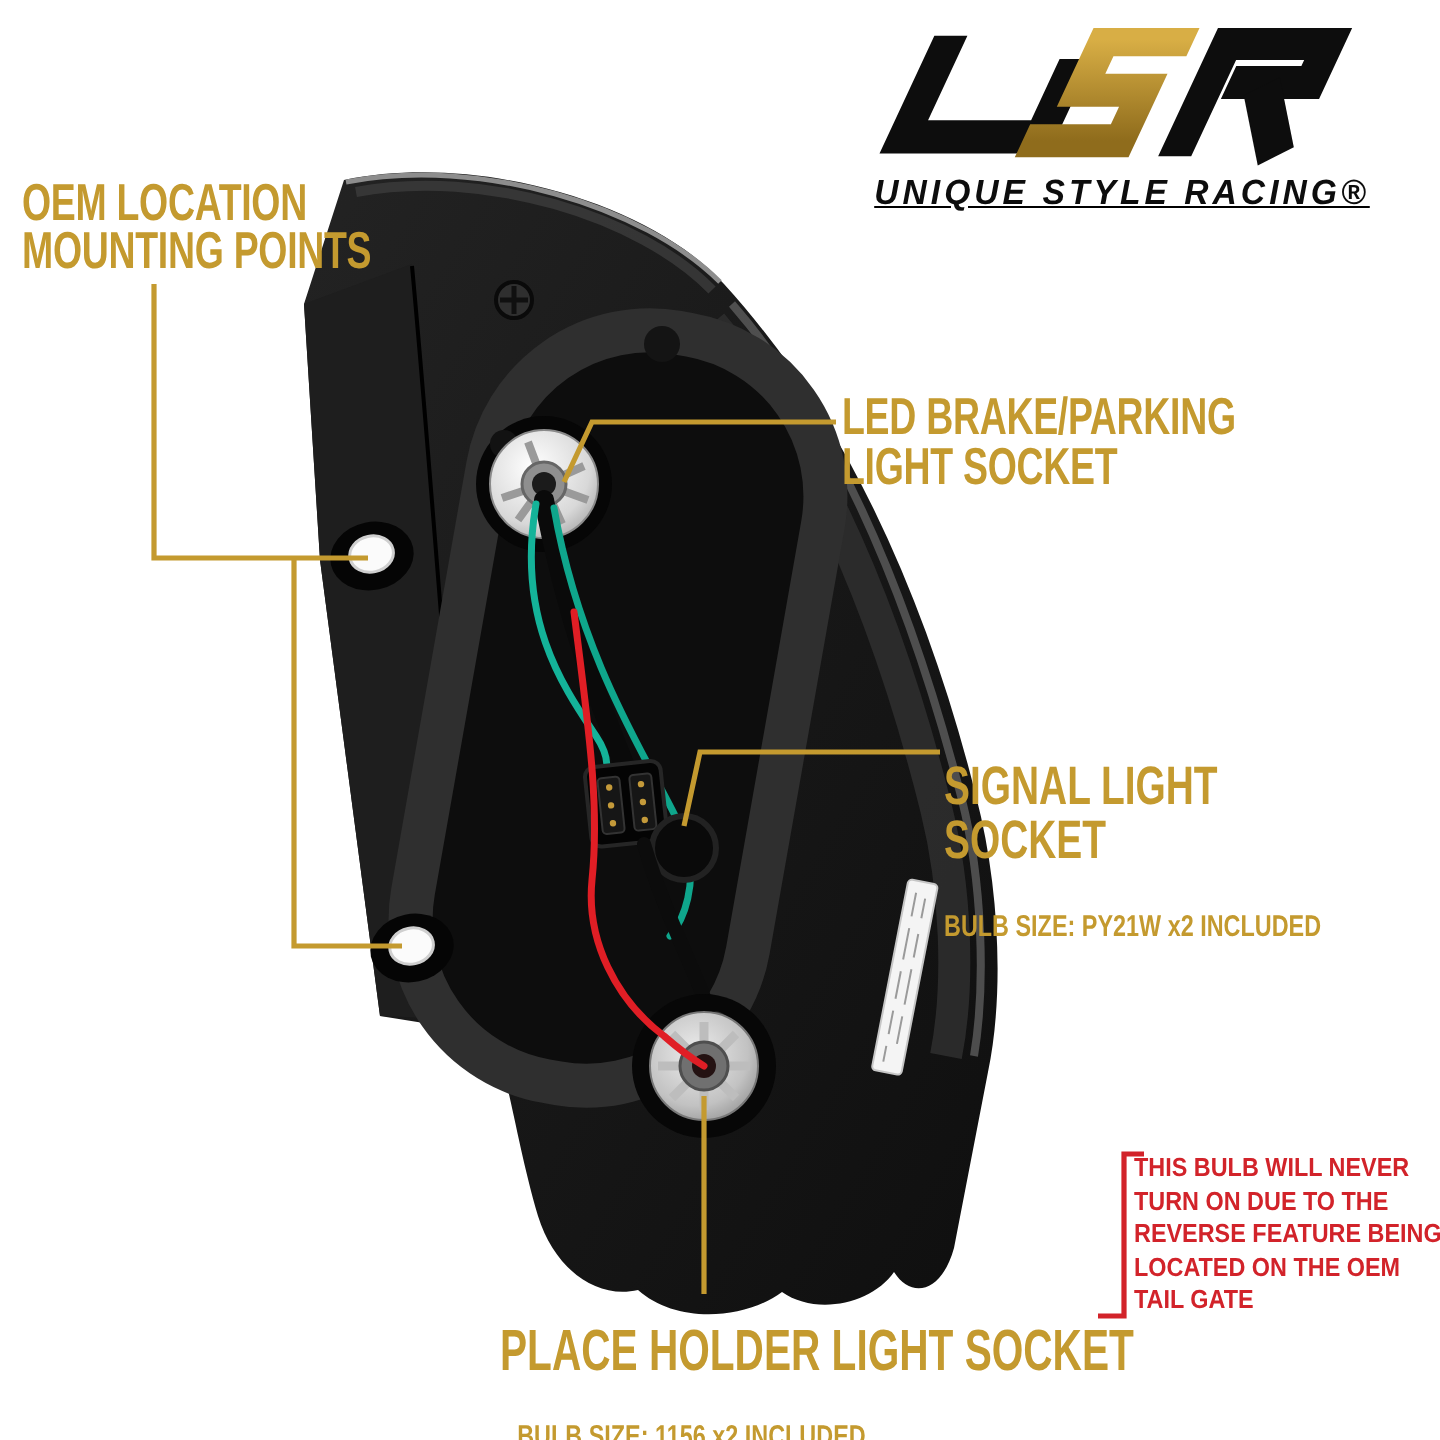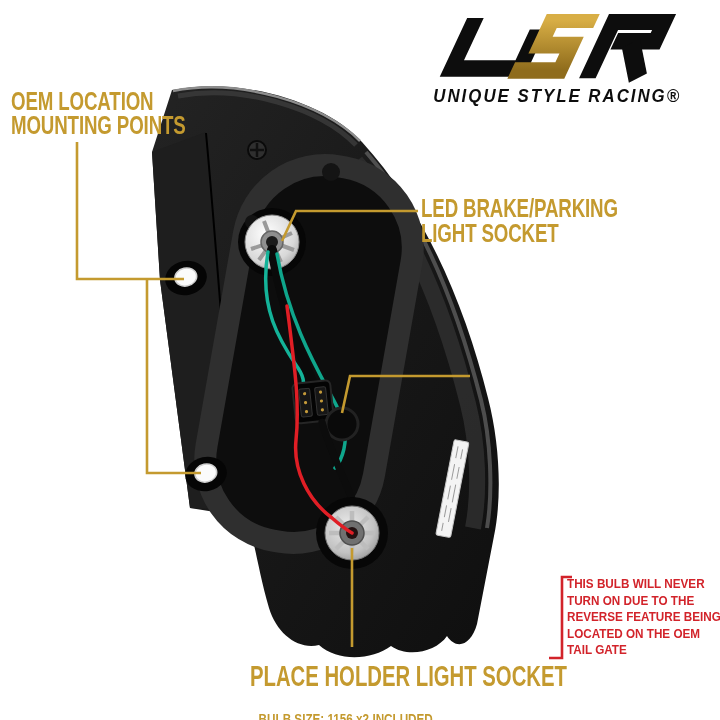--- a/index.html
+++ b/index.html
@@ -16,21 +16,21 @@
   .call-signal{left:472px;top:362px;}
   .call-signal .big{font-size:27px;line-height:27px;transform:scaleX(.72);transform-origin:0 0;}
   .call-signal .sub{font-size:15px;line-height:15px;margin-top:4px;transform:scaleX(.78);transform-origin:0 0;}
   .call-place{left:250px;top:644px;}
   .call-place .big{font-size:29px;line-height:28px;transform:scaleX(.70);transform-origin:0 0;}
   .call-place .sub{font-size:15px;line-height:15px;margin-top:3px;padding-left:11px;transform:scaleX(.78);transform-origin:0 0;}
   .note{
     left:567px;top:576px;width:172px;color:#D2232A;font-weight:bold;
     font-size:13px;line-height:16.6px;transform:scaleX(.9);transform-origin:0 0;
   }
-  .logo{position:absolute;left:428px;top:14px;width:266px;text-align:left;}
+  .logo{position:absolute;left:428px;top:14px;width:266px;text-align:center;text-decoration:underline;}
   .logo .mark{display:block;margin:0 auto;}
   .wordmark{
     margin-top:2px;color:#0d0d0d;font-weight:bold;font-style:italic;
     font-size:17.5px;letter-spacing:2.1px;transform:scaleX(.96);transform-origin:50% 0;
     white-space:nowrap;
   }
 </style>
 </head>
 <body>
 
@@ -175,20 +175,24 @@
     </svg>
     <div class="wordmark">UNIQUE STYLE RACING®</div>
   </div>
 
   <div class="txt gold cond call-mounting">OEM LOCATION
 MOUNTING POINTS</div>
 
   <div class="txt gold cond call-led">LED BRAKE/PARKING
 LIGHT SOCKET</div>
 
+  <div class="txt call-signal">
+    <div class="gold big">SIGNAL LIGHT SOCKET</div>
+    <div class="gold sub">BULB SIZE: PY21W x2 INCLUDED</div>
+  </div>
 
   <div class="txt call-place">
     <div class="gold big">PLACE HOLDER LIGHT SOCKET</div>
     <div class="gold sub">BULB SIZE: 1156 x2 INCLUDED</div>
   </div>
 
   <div class="txt note">THIS BULB WILL NEVER
 TURN ON DUE TO THE
 REVERSE FEATURE BEING
 LOCATED ON THE OEM

